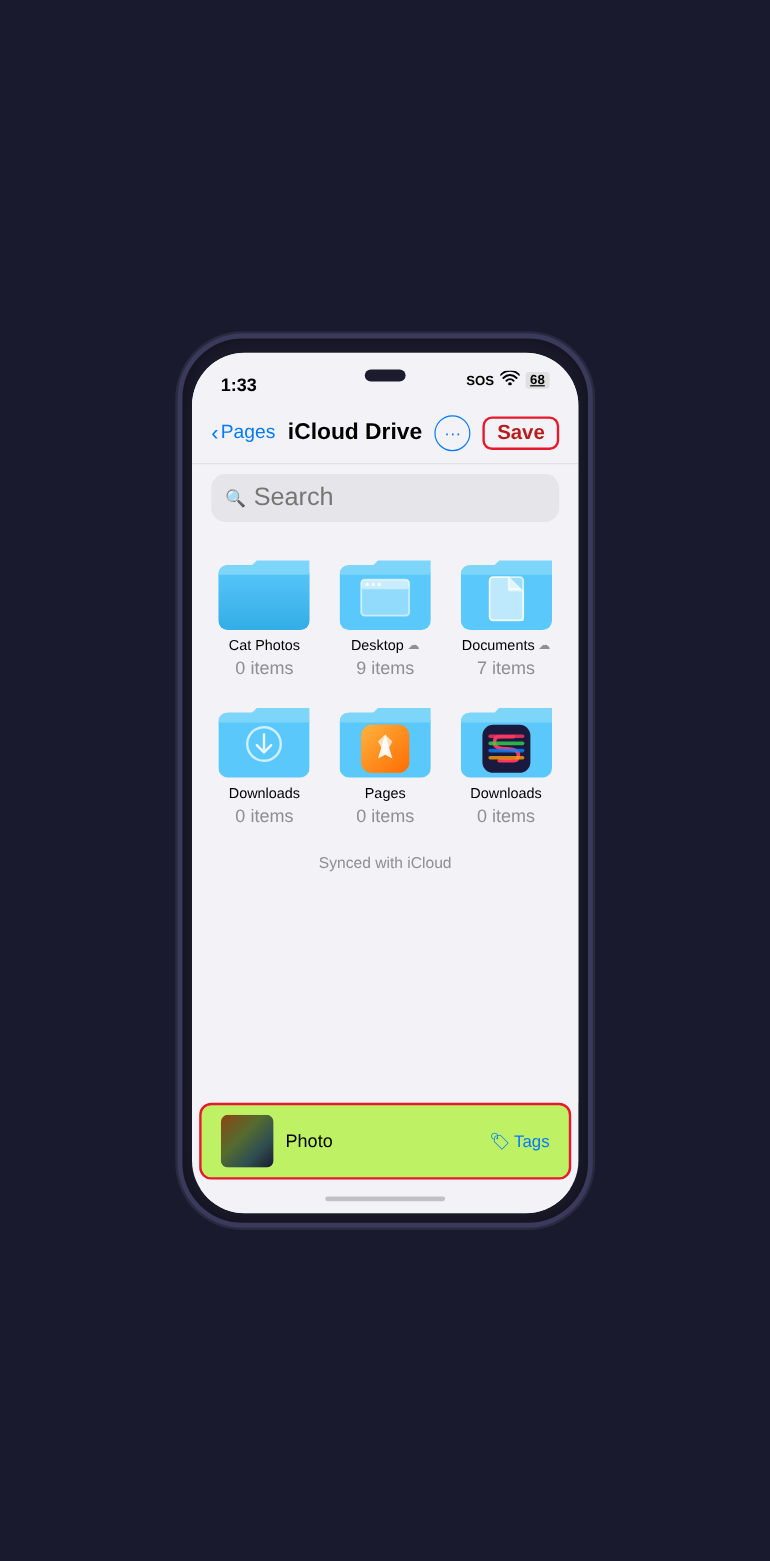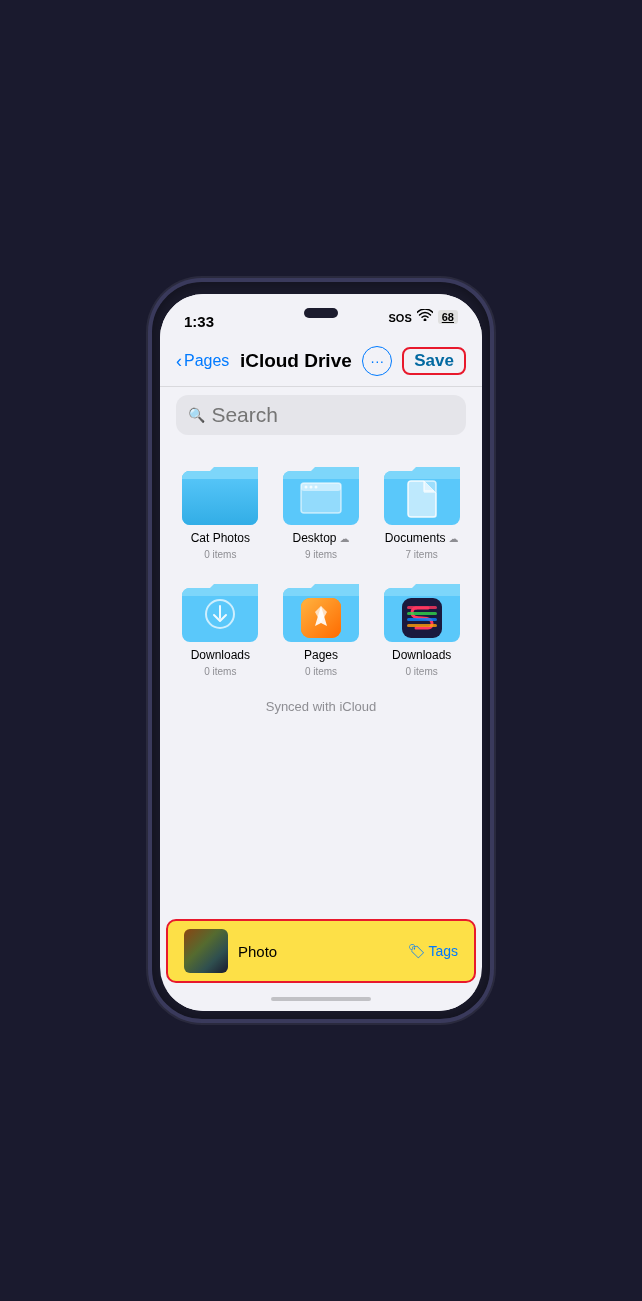--- a/index.html
+++ b/index.html
@@ -139,21 +139,21 @@
       display: flex;
       align-items: center;
       justify-content: center;
       color: #007aff;
       font-size: 14px;
       background: transparent;
       cursor: pointer;
     }
 
     .nav-save-btn {
-      color: #0369a1;
+      color: #b91c1c;
       font-size: 17px;
       font-weight: 600;
       background: transparent;
       border: 2.5px solid #e8192c;
       border-radius: 8px;
       padding: 2px 10px;
       cursor: pointer;
     }
 
     
@@ -235,21 +235,21 @@
       font-size: 12px;
       font-weight: 400;
       color: #000;
       text-align: center;
       display: flex;
       align-items: center;
       gap: 3px;
     }
 
     .folder-count {
-      font-size: 10px;
+      font-size: 15px;
       color: #8e8e93;
       text-align: left;
     }
 
     .cloud-icon {
       font-size: 10px;
       color: #8e8e93;
     }
 
     
@@ -265,21 +265,21 @@
     }
 
     .footer-sync {
       font-size: 13px;
       color: #8e8e93;
       margin-top: 2px;
     }
 
     
     .bottom-file-bar {
-      background: #fde047;
+      background: #bef264;
       border-top: 1px solid rgba(0,0,0,0.1);
       padding: 8px 16px;
       flex-shrink: 0;
       border: 2.5px solid #e8192c;
       border-radius: 10px;
       margin: 0 6px 8px;
     }
 
     .file-item {
       display: flex;

